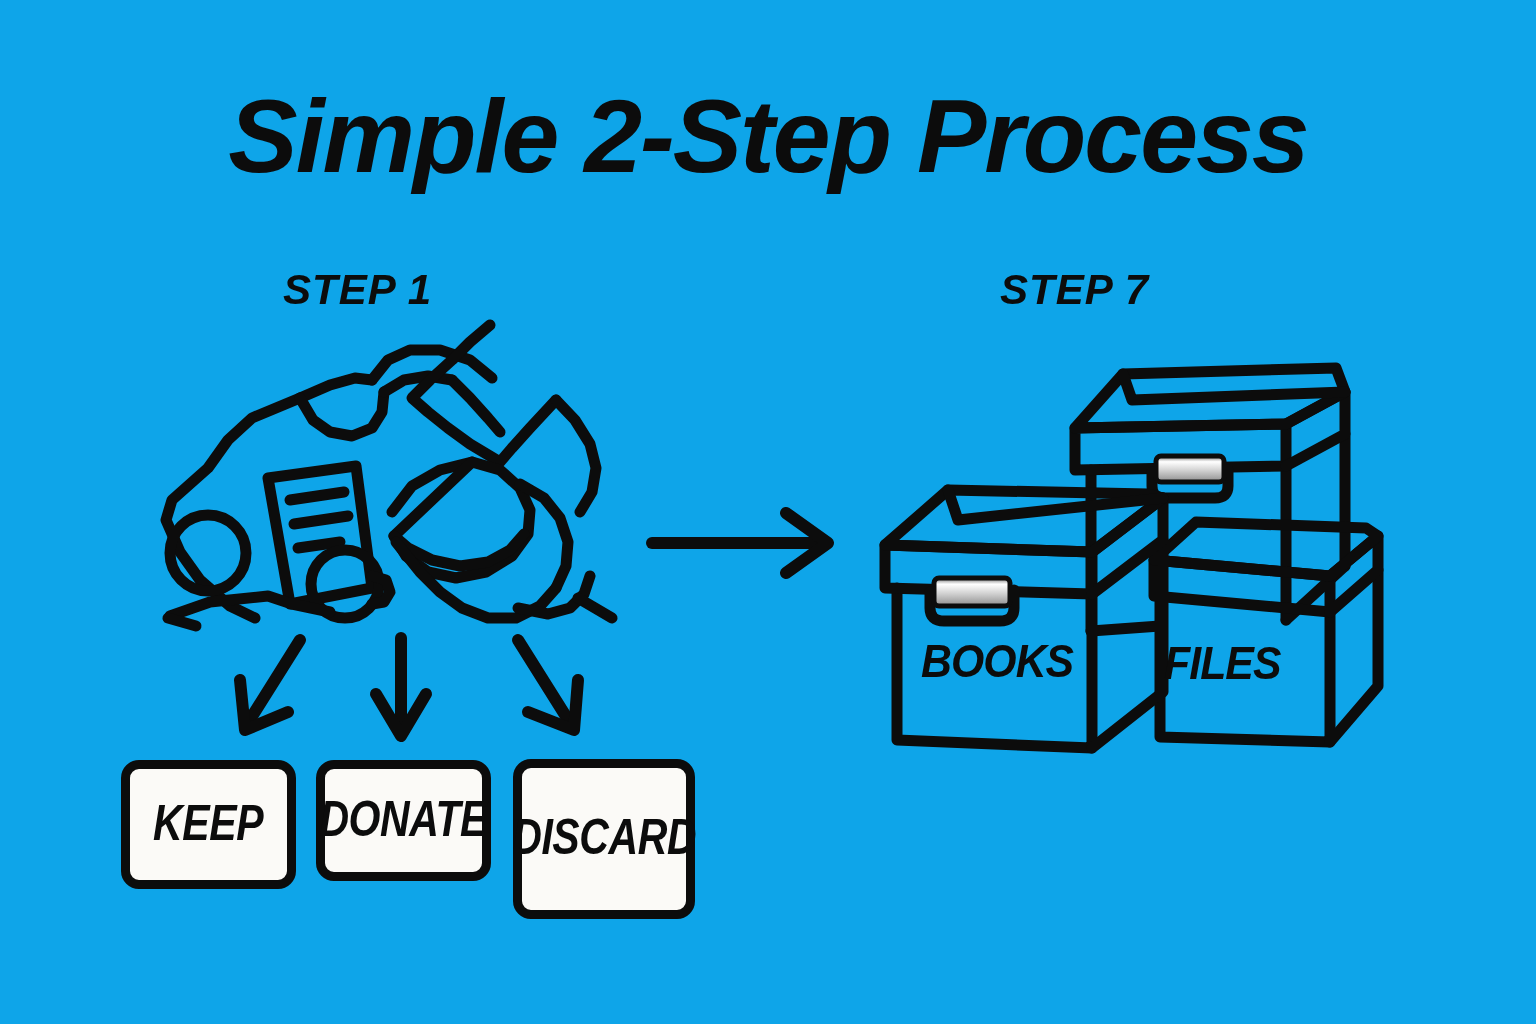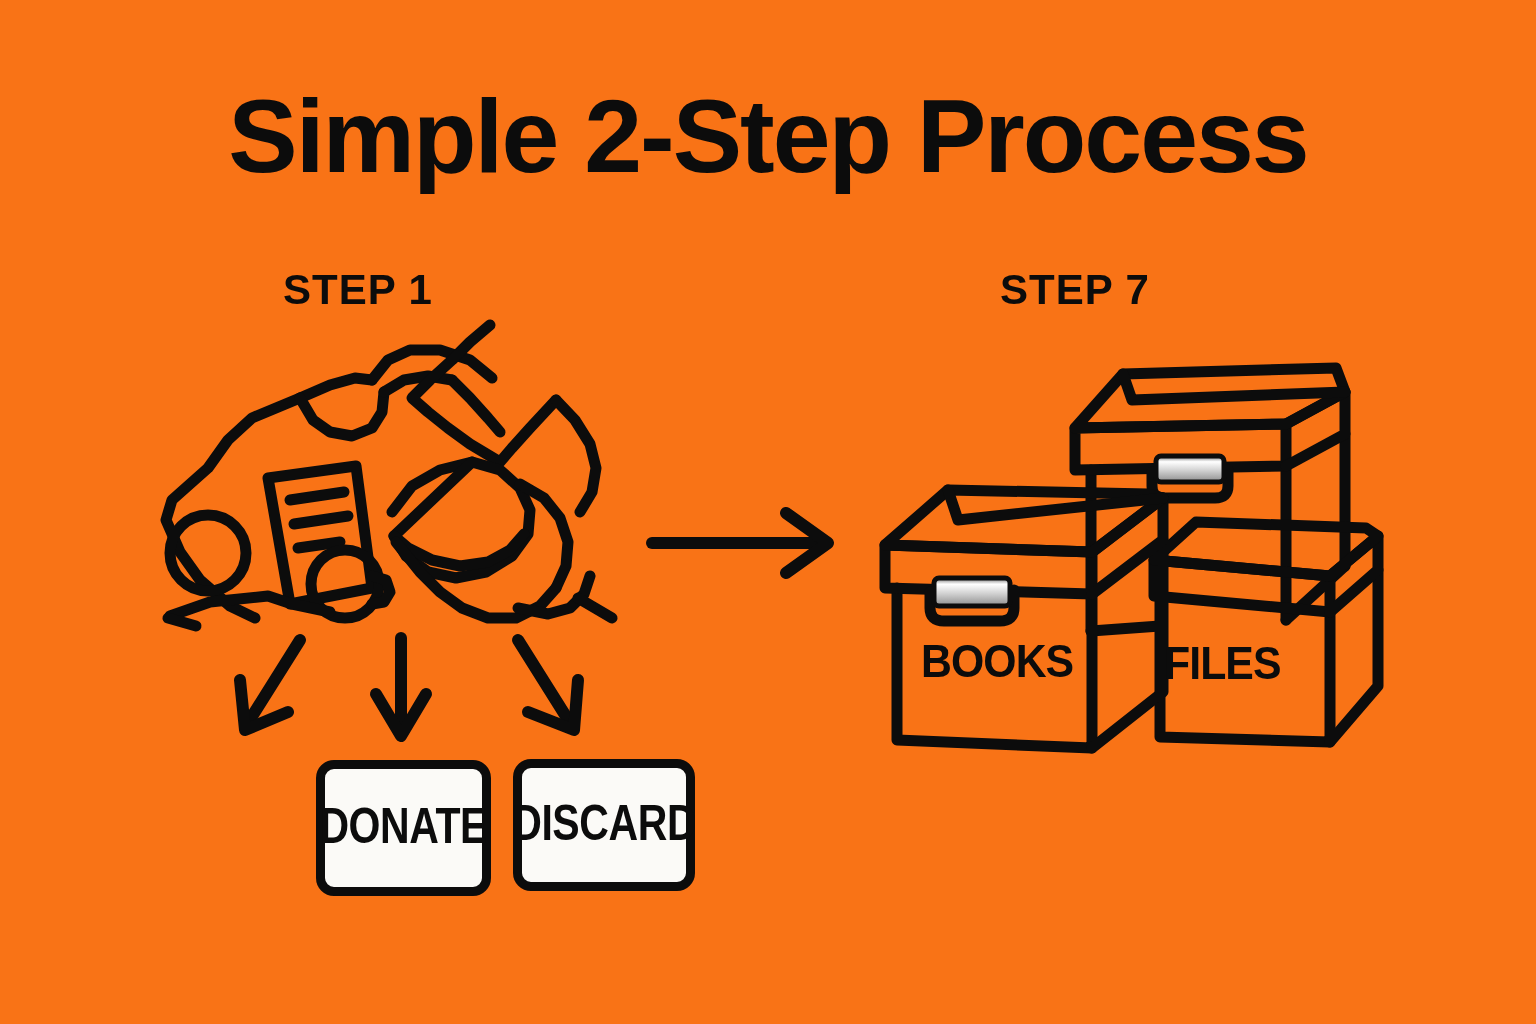--- a/index.html
+++ b/index.html
@@ -8,22 +8,23 @@
     padding: 0;
     background: #ffffff;
   }
   body {
     font-family: "Liberation Sans", sans-serif;
   }
   #canvas {
     position: relative;
     width: 1536px;
     height: 1024px;
-    background: #f97316;
+    background: #0ea5e9;
     overflow: hidden;
+    font-style: italic;
   }
   .abs { position: absolute; }
 
   
   #page-title {
     left: 0;
     top: 82px;
     width: 1536px;
     text-align: center;
     font-size: 104px;
@@ -71,22 +72,22 @@
     font-weight: 800;
     letter-spacing: -0.5px;
     color: #0c0c0c;
     transform: scaleX(0.82);
     white-space: nowrap;
     line-height: 1;
     position: relative;
     top: -2px;
   }
   #card-keep    { left: 121px; top: 760px; width: 175px; height: 129px; }
-  #card-donate  { left: 316px; top: 760px; width: 175px; height: 136px; }
-  #card-discard { left: 513px; top: 759px; width: 182px; height: 132px; }
+  #card-donate  { left: 316px; top: 760px; width: 175px; height: 121px; }
+  #card-discard { left: 513px; top: 759px; width: 182px; height: 160px; }
 
   
   .box-label {
     position: absolute;
     font-size: 46px;
     font-weight: 800;
     letter-spacing: -1px;
     color: #0c0c0c;
     white-space: nowrap;
     transform: scaleX(0.93);
@@ -230,20 +231,23 @@
     <g>
       <rect x="1156" y="456" width="68" height="26" rx="5" fill="url(#handleGrad)" stroke="#0c0c0c" stroke-width="5"></rect>
       <rect x="934" y="578" width="76" height="28" rx="5" fill="url(#handleGrad)" stroke="#0c0c0c" stroke-width="5"></rect>
     </g>
   </svg>
 
   <div class="box-label" id="label-books">BOOKS</div>
 
   <div class="box-label" id="label-files">FILES</div>
 
+  <div class="cat-card" id="card-keep">
+    <span class="cat-text">KEEP</span>
+  </div>
 
   <div class="cat-card" id="card-donate">
     <span class="cat-text">DONATE</span>
   </div>
 
   <div class="cat-card" id="card-discard">
     <span class="cat-text">DISCARD</span>
   </div>
 
 </div>

